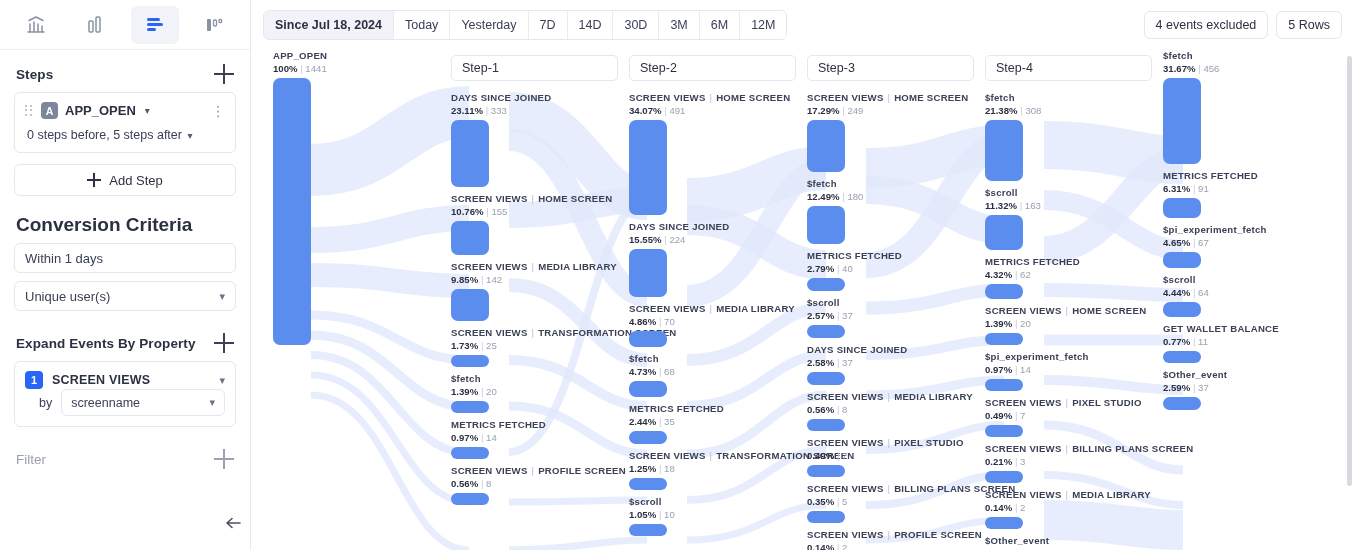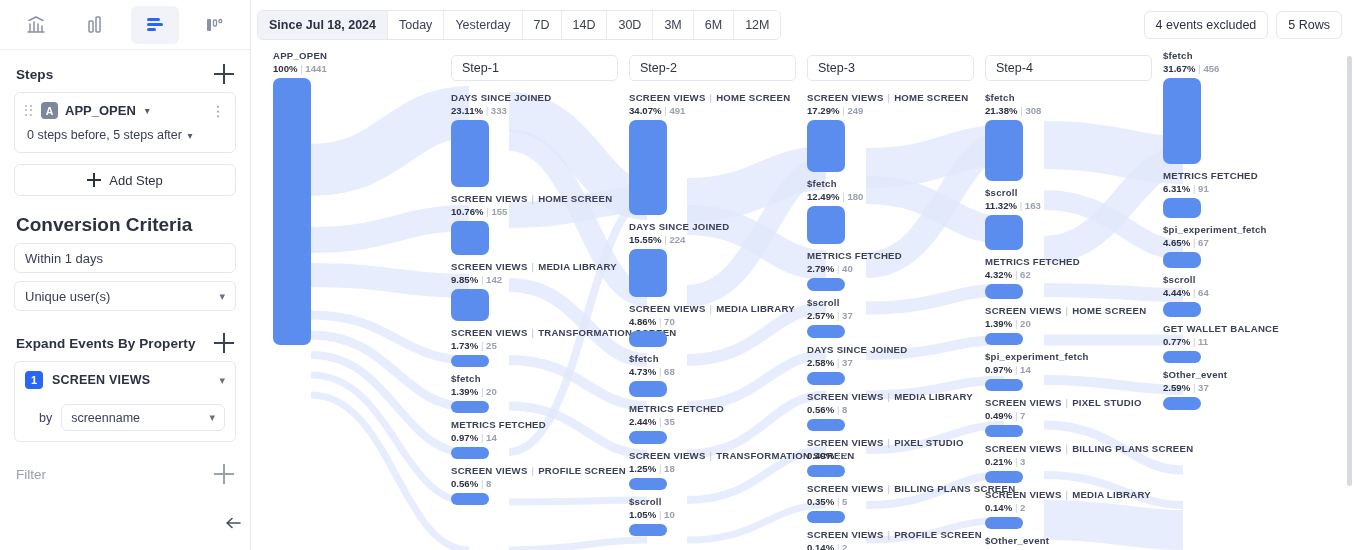--- a/index.html
+++ b/index.html
@@ -91,21 +91,21 @@
   .prop-card {
     margin: 0 14px; border: 1px solid #e4e7ee; border-radius: 6px; padding: 9px 10px 10px 10px;
   }
   .prop-row { display: flex; align-items: center; gap: 9px; }
   .prop-badge {
     width: 18px; height: 18px; border-radius: 4px; background: #2a66f5; color: #fff;
     font-size: 11px; font-weight: bold; display: flex; align-items: center; justify-content: center;
   }
   .prop-name { font-size: 12.5px; font-weight: bold; letter-spacing:.2px; color:#2c3142;}
   .prop-row .chev { margin-left: auto; }
-  .prop-by { display: flex; align-items: center; gap: 9px; margin-top: 15px; padding-left: 14px; }
+  .prop-by { display: flex; align-items: center; gap: 9px; margin-top: 0; padding-left: 14px; }
   .prop-by .by { font-size: 12.5px; color: #3b4056; }
   .prop-sel {
     flex: 1; height: 27px; border: 1px solid #e4e7ee; border-radius: 6px;
     display: flex; align-items: center; justify-content: space-between;
     padding: 0 9px; font-size: 12.5px; color: #3b4056;
   }
   .filter-row {
     display: flex; align-items: center; justify-content: space-between;
     padding: 22px 16px 0 16px;
   }
@@ -118,21 +118,21 @@
   }
 
   
   .main { flex: 1; height: 550px; position: relative; background: #fff; overflow: hidden; }
   .topbar {
     height: 50px; display: flex; align-items: center; padding: 0 12px 0 6px;
     position: relative; z-index: 5; background:#fff;
   }
   .range-group {
     display: flex; border: 1px solid #e4e7ee; border-radius: 6px; overflow: hidden; height: 30px;
-    margin-left: 0;
+    margin-left: 6px;
   }
   .range-btn {
     display: flex; align-items: center; padding: 0 11px; font-size: 12.5px;
     color: #3b4056; border-right: 1px solid #e9ebf1; cursor: pointer; background:#fff;
     white-space: nowrap;
   }
   .range-btn:last-child { border-right: none; }
   .range-btn.active { background: #f1f3f9; font-weight: bold; color: #2c3142; }
   .top-right { margin-left: auto; display: flex; gap: 8px; }
   .pill {
@@ -152,21 +152,21 @@
     display: flex; align-items: center; padding: 0 10px; font-size: 12.5px;
     color: #2c3142; background: #fff; margin-top: 5px; margin-bottom: 11px;
   }
   .node { margin-bottom: 6px; }
   .node-name {
     font-size: 9.6px; font-weight: bold; color: #3b4056; letter-spacing: .25px;
     white-space: nowrap; line-height: 12px;
   }
   .node-name .sep { color: #b9bfcd; font-weight: normal; padding: 0 1px; }
   .node-val { font-size: 9.6px; color: #2c3142; line-height: 13px; font-weight: bold;}
-  .node-val .cnt { color: #9aa0b0; font-weight: bold; text-align: right; }
+  .node-val .cnt { color: #9aa0b0; font-weight: normal; text-align: right; }
   .node-val .bar-sep { color: #c7ccd8; font-weight: normal; }
   .bar { width: 38px; border-radius: 7px; background: #5b8def; margin-top: 3px; }
   .bar.dropoff { background: #97a0b3; border-radius: 4px; }
 
   .scrollbar-v {
     position: absolute; right: 2px; top: 56px; width: 5px; height: 430px;
     background: #d7dae2; border-radius: 3px;
   }
 </style>
 </head>

